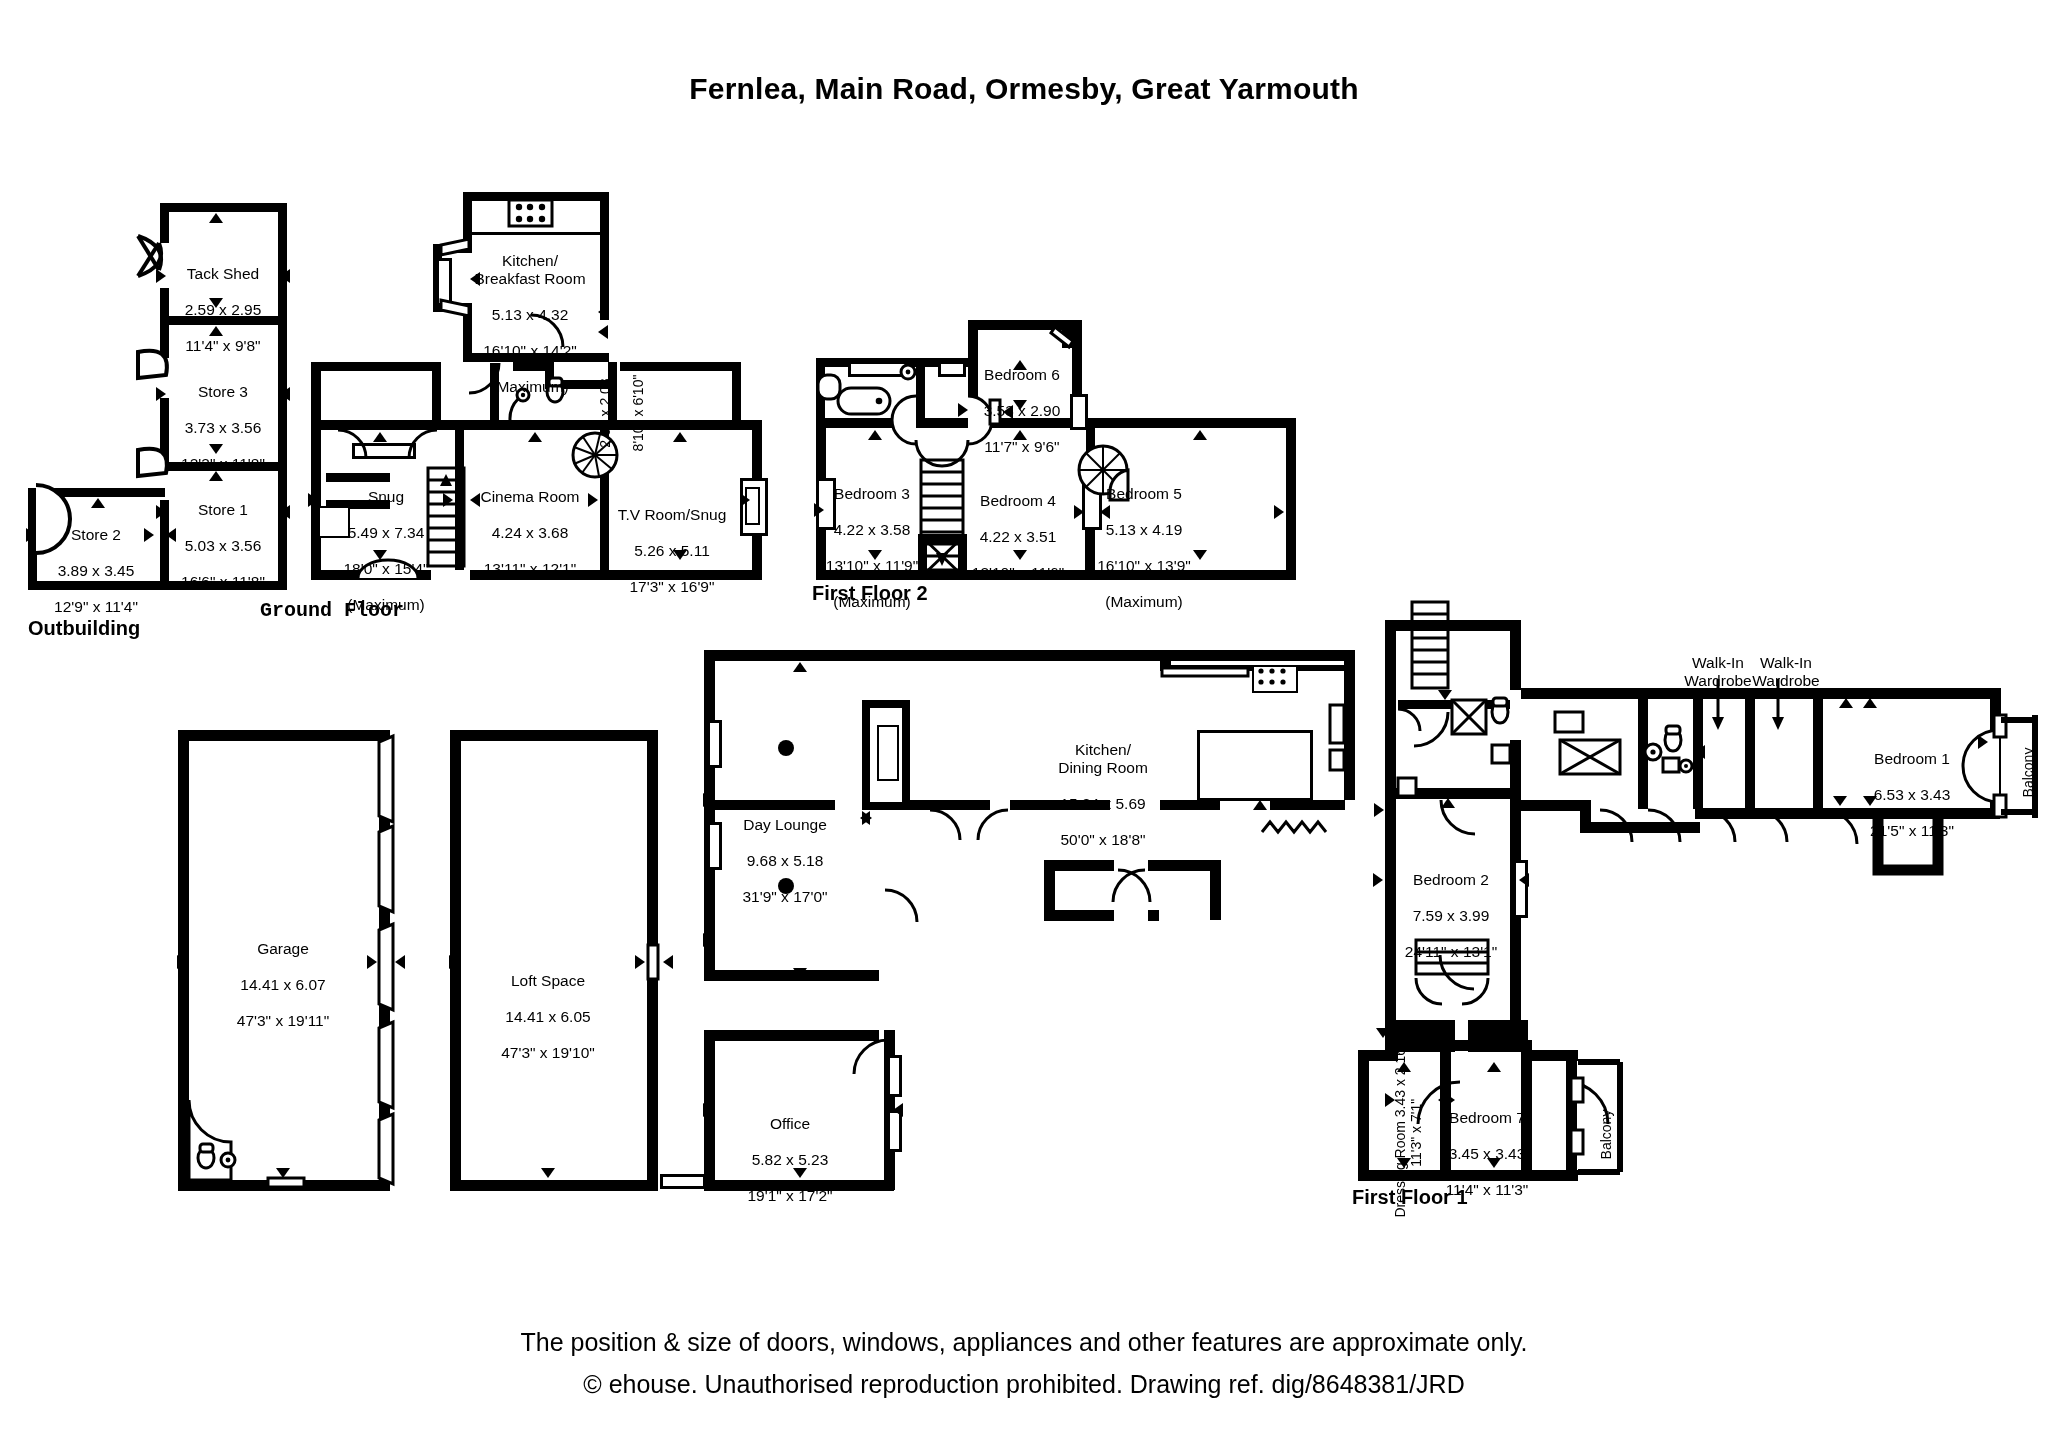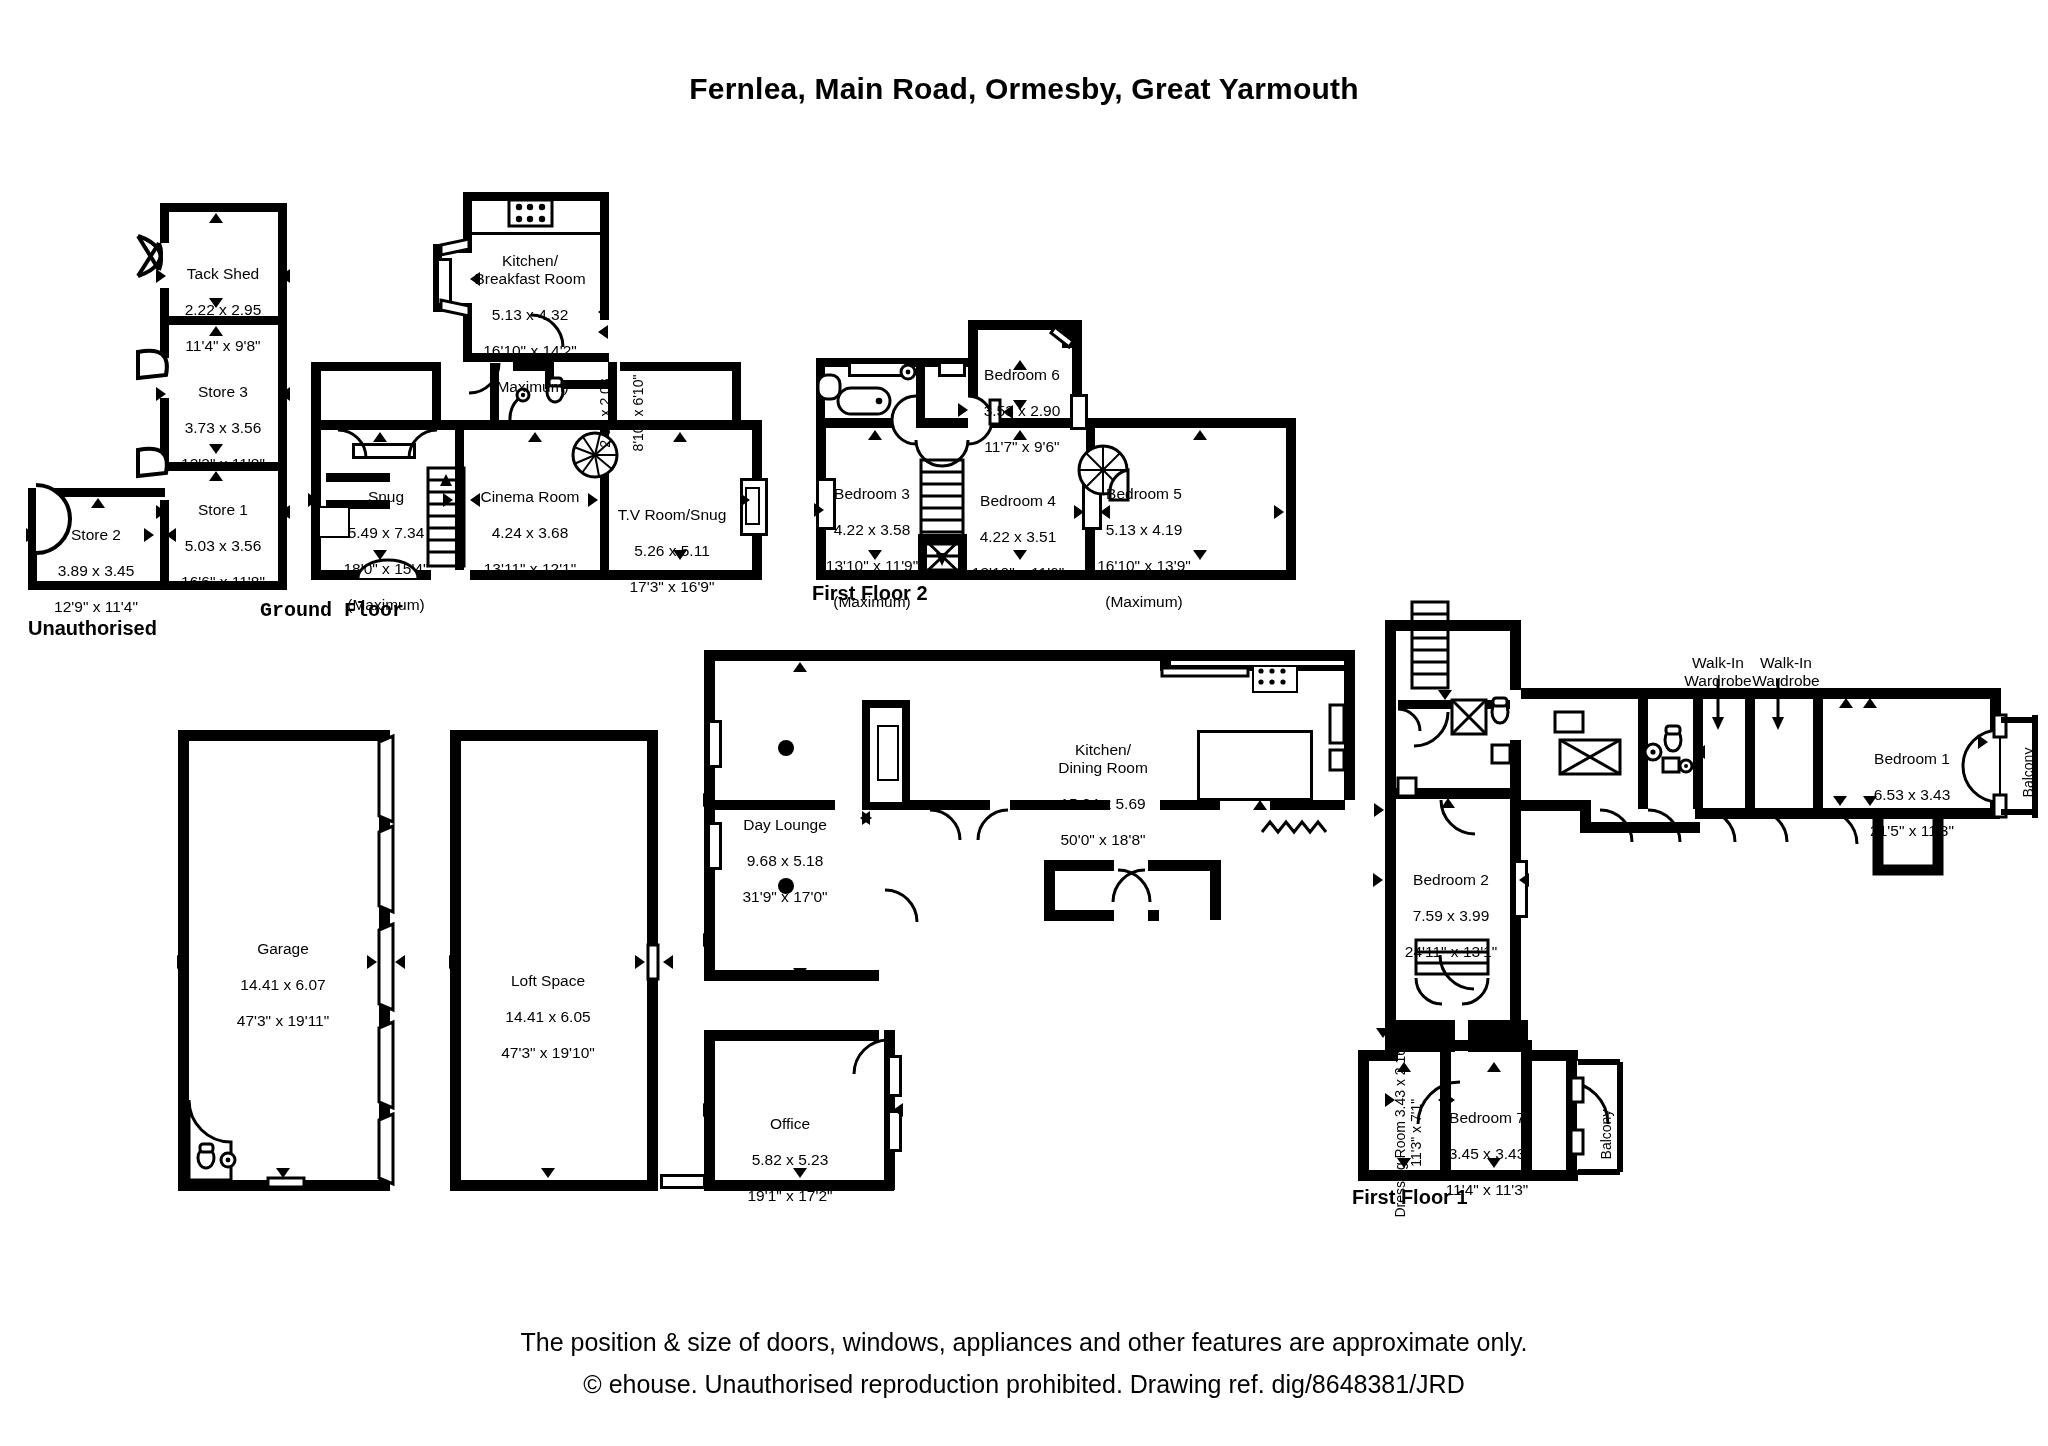--- a/index.html
+++ b/index.html
@@ -105,39 +105,39 @@
       <path d="M166 512 l-10 -7 0 14 z"></path>
       <path d="M166 276 l-10 -7 0 14 z"></path>
       <path d="M98 498 l7 10 -14 0 z"></path>
       <path d="M36 535 l-10 -7 0 14 z"></path>
       <path d="M166 535 l10 -7 0 14 z"></path>
       <path d="M154 535 l-10 -7 0 14 z"></path>
     </svg>
 
     <div class="lbl" style="left:223px;top:247px;">
       <span>Tack Shed</span><br>
-      <span>2.22 x 2.95</span><br>
+      <span>2.59 x 2.95</span><br>
       <span>11'4" x 9'8"</span>
     </div>
     <div class="lbl" style="left:223px;top:365px;">
       <span>Store 3</span><br>
       <span>3.73 x 3.56</span><br>
       <span>12'3" x 11'8"</span>
     </div>
     <div class="lbl" style="left:223px;top:483px;">
       <span>Store 1</span><br>
       <span>5.03 x 3.56</span><br>
       <span>16'6" x 11'8"</span>
     </div>
     <div class="lbl" style="left:96px;top:508px;">
       <span>Store 2</span><br>
       <span>3.89 x 3.45</span><br>
       <span>12'9" x 11'4"</span>
     </div>
-    <div class="floorname" style="left:28px;top:617px;">Unauthorised</div>
+    <div class="floorname" style="left:28px;top:617px;">Outbuilding</div>
   </div>
 
   <div>
 
     <div class="w" style="left:463px;top:192px;width:146px;height:9px;"></div>
     <div class="w" style="left:600px;top:192px;width:9px;height:128px;"></div>
     <div class="w" style="left:463px;top:192px;width:9px;height:52px;"></div>
     <div class="w" style="left:433px;top:244px;width:39px;height:9px;"></div>
     <div class="w" style="left:433px;top:244px;width:9px;height:68px;"></div>
     <div class="w" style="left:433px;top:303px;width:39px;height:9px;"></div>

